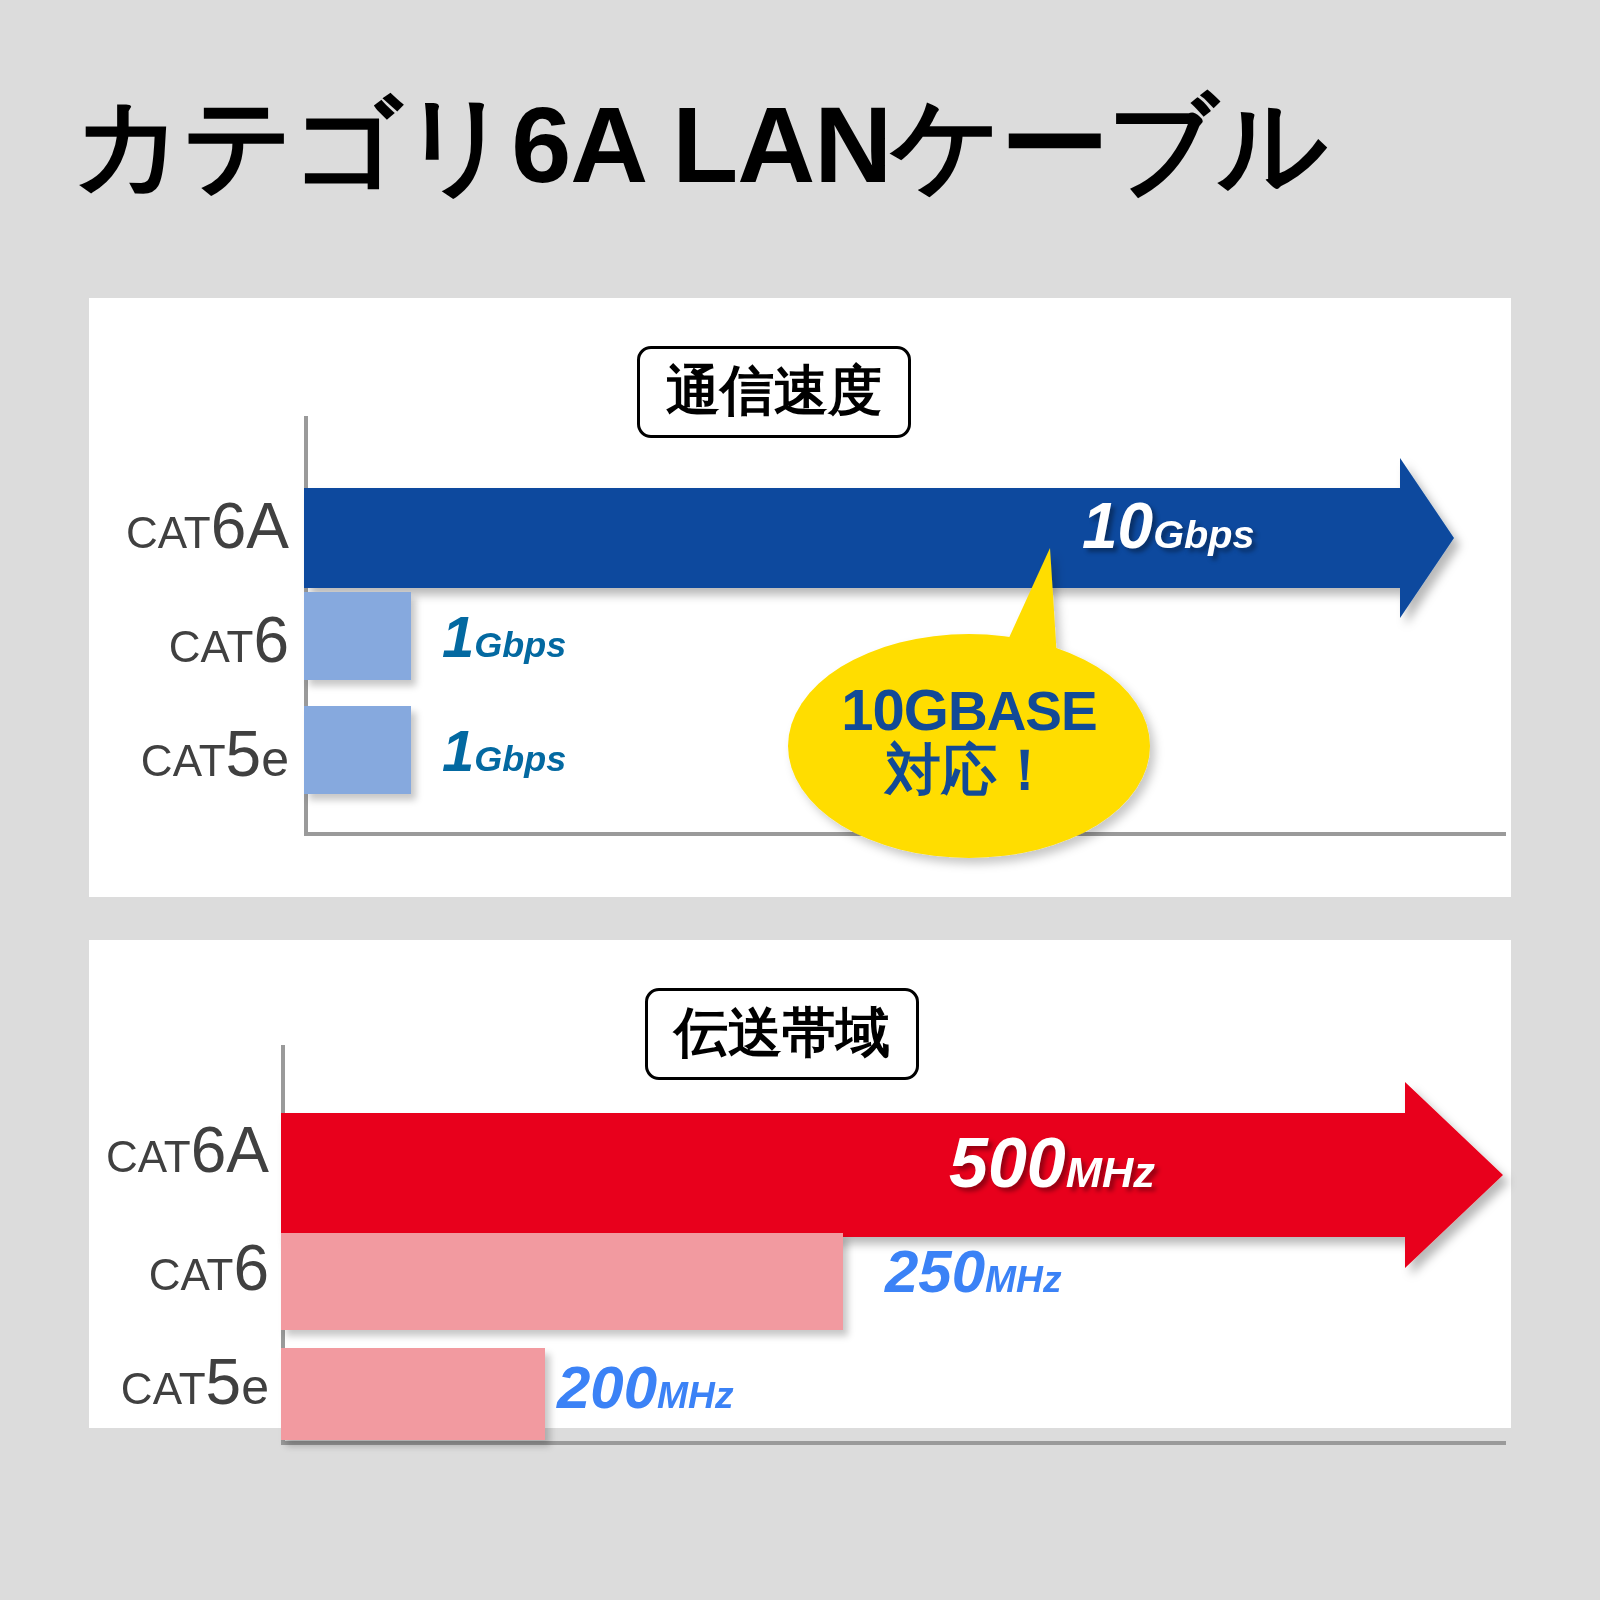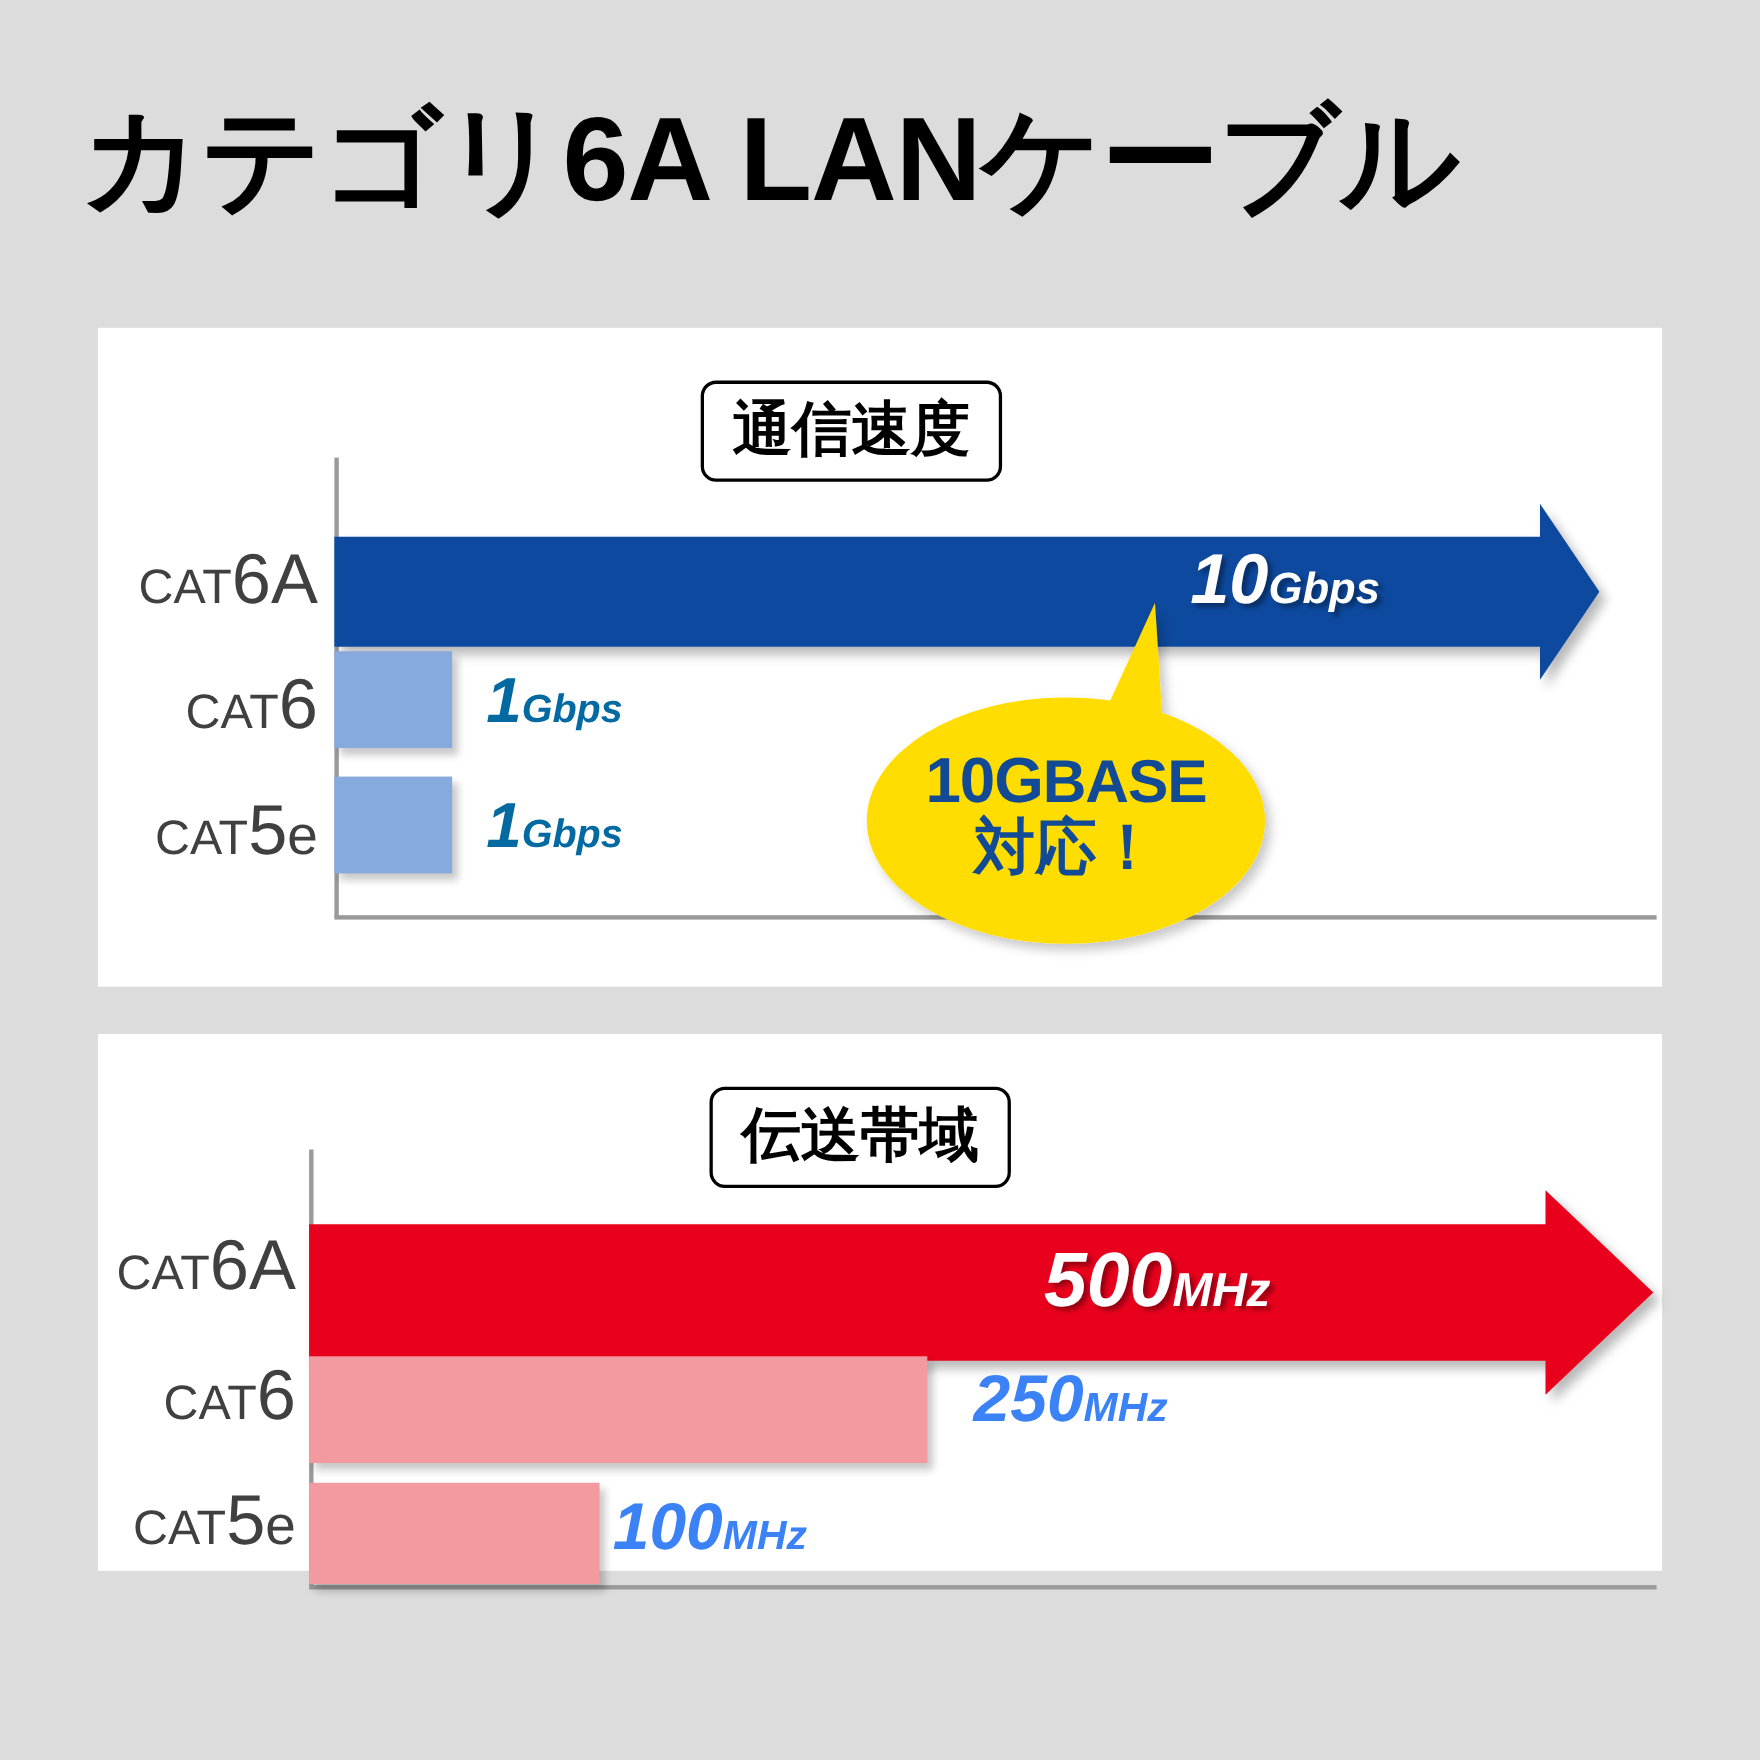--- a/index.html
+++ b/index.html
@@ -236,15 +236,15 @@
 
   <div class="bar bar-shadow" style="left:192px; top:408px; width:264px; height:92px; background:#f29aa0;"></div>
 
   <div class="value-label value-on-arrow" style="left:860px; top:188px; font-size:70px;">
     <span>500</span><span class="unit">MHz</span>
   </div>
   <div class="value-label value-pink" style="left:796px; top:302px; font-size:60px;">
     <span>250</span><span class="unit">MHz</span>
   </div>
   <div class="value-label value-pink" style="left:468px; top:418px; font-size:60px;">
-    <span>100</span><span class="unit">MHz</span>
+    <span>200</span><span class="unit">MHz</span>
   </div>
 </div>
 
 </body></html>

